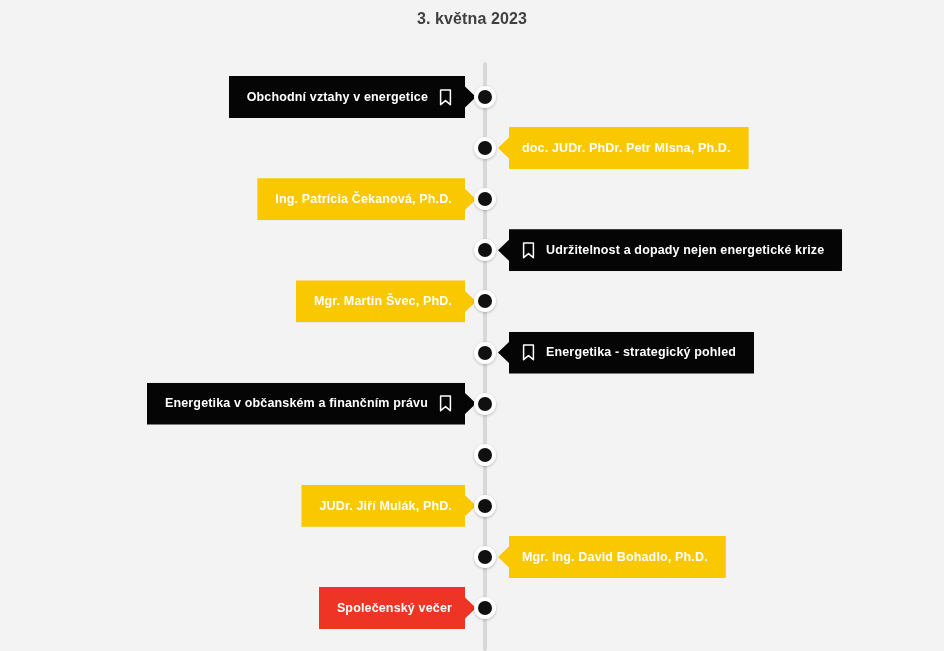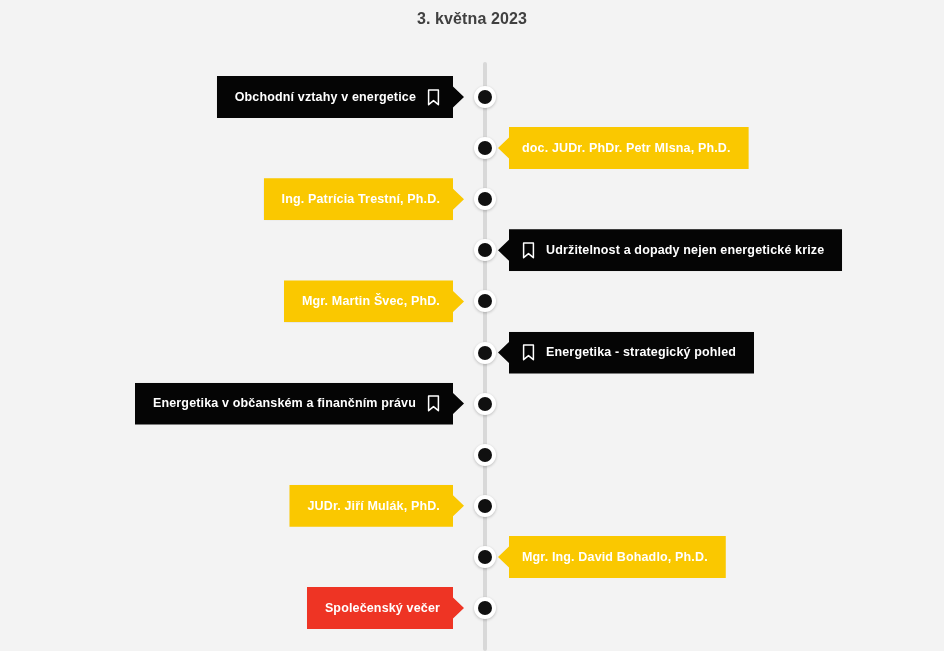--- a/index.html
+++ b/index.html
@@ -100,21 +100,21 @@
     font-size: 12.5px;
     font-weight: 700;
     letter-spacing: 0.15px;
     color: #ffffff;
     white-space: nowrap;
     filter: drop-shadow(0 2px 4px rgba(0,0,0,0.16));
   }
 
   
   .box.left {
-    right: 480px;
+    right: 468px;
     justify-content: flex-end;
     padding-right: 24px;
     clip-path: polygon(
       0 0,
       calc(100% - 11px) 0,
       calc(100% - 11px) 25%,
       100% 50%,
       calc(100% - 11px) 75%,
       calc(100% - 11px) 100%,
       0 100%
@@ -174,21 +174,21 @@
       </div>
       <div class="timeline-row" style="top: 122.1px;">
         <div class="node"></div>
         <div class="box right yellow">
           <span class="box-label">doc. JUDr. PhDr. Petr Mlsna, Ph.D.</span>
         </div>
       </div>
       <div class="timeline-row" style="top: 173.2px;">
         <div class="node"></div>
         <div class="box left yellow">
-          <span class="box-label">Ing. Patrícia Trestní, Ph.D.</span>
+          <span class="box-label">Ing. Patrícia Čekanová, Ph.D.</span>
         </div>
       </div>
       <div class="timeline-row" style="top: 224.3px;">
         <div class="node"></div>
         <div class="box right black">
           <span class="bookmark-icon">
             <svg viewBox="0 0 13 17" fill="none" xmlns="http://www.w3.org/2000/svg">
               <path d="M1.6 1.1h9.8v14.6L6.5 11.6 1.6 15.7V1.1z" stroke="#ffffff" stroke-width="1.5" stroke-linejoin="round" fill="none"></path>
             </svg>
           </span>

